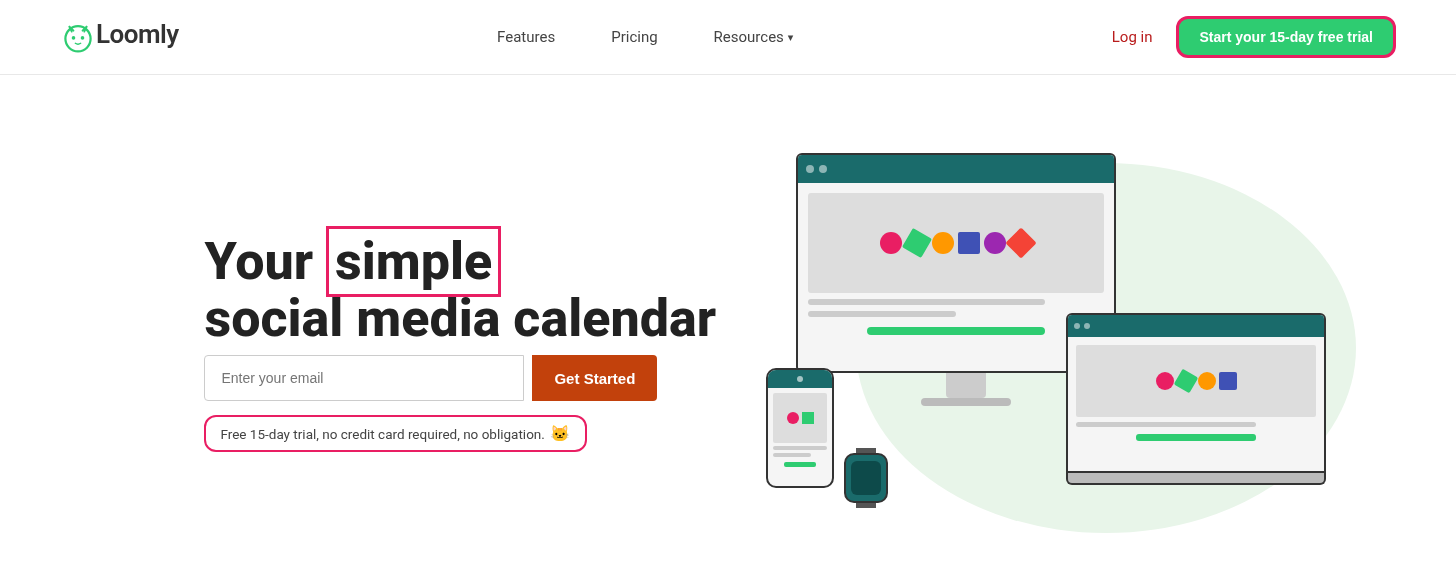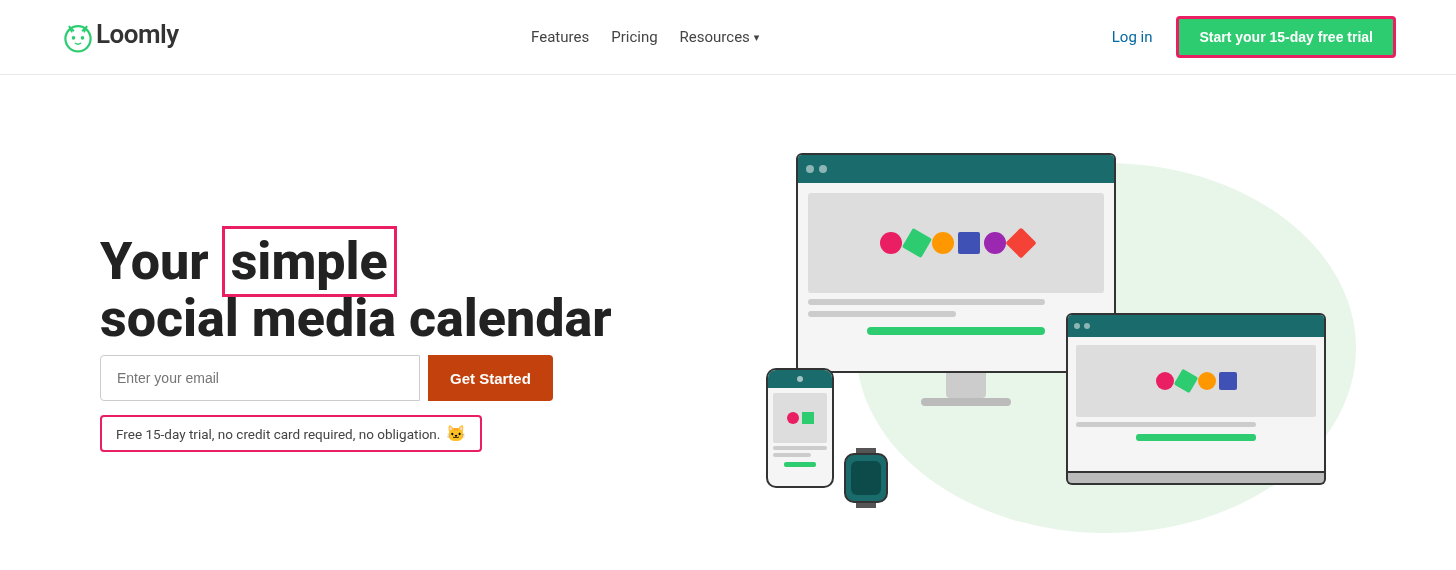--- a/index.html
+++ b/index.html
@@ -30,21 +30,21 @@
     }
     .logo-text {
       font-size: 26px;
       font-weight: 600;
       color: #333;
       letter-spacing: -0.5px;
     }
     .nav-area {
       display: flex;
       align-items: center;
-      gap: 22px;
+      gap: 56px;
     }
     .nav-link {
       font-size: 15px;
       color: #444;
       text-decoration: none;
       cursor: pointer;
     }
     .nav-resources {
       display: flex;
       align-items: center;
@@ -54,41 +54,41 @@
       font-size: 11px;
       color: #444;
     }
     .header-actions {
       display: flex;
       align-items: center;
       gap: 24px;
     }
     .login-link {
       font-size: 15px;
-      color: #0369a1;
+      color: #b91c1c;
       text-decoration: none;
       cursor: pointer;
     }
     .trial-button {
       background: #2ecc71;
       color: #fff;
       border: 3px solid #e91e63;
-      border-radius: 4px;
+      border-radius: 12px;
       padding: 10px 20px;
       font-size: 14px;
       font-weight: 600;
       cursor: pointer;
       white-space: nowrap;
     }
 
     
     .main {
       display: flex;
       align-items: center;
-      justify-content: space-between;
+      justify-content: flex-end;
       padding: 40px 100px 0 100px;
       height: calc(570px - 75px);
       position: relative;
     }
 
     
     .left-content {
       max-width: 520px;
       flex-shrink: 0;
     }
@@ -147,21 +147,21 @@
       padding: 0 22px;
       font-size: 15px;
       font-weight: 600;
       cursor: pointer;
     }
     .free-trial-note {
       display: inline-flex;
       align-items: center;
       gap: 6px;
       border: 2px solid #e91e63;
-      border-radius: 4px;
+      border-radius: 12px;
       padding: 7px 14px;
       font-size: 13.5px;
       color: #444;
     }
     .cat-emoji {
       font-size: 16px;
     }
 
     
     .right-illustration {

